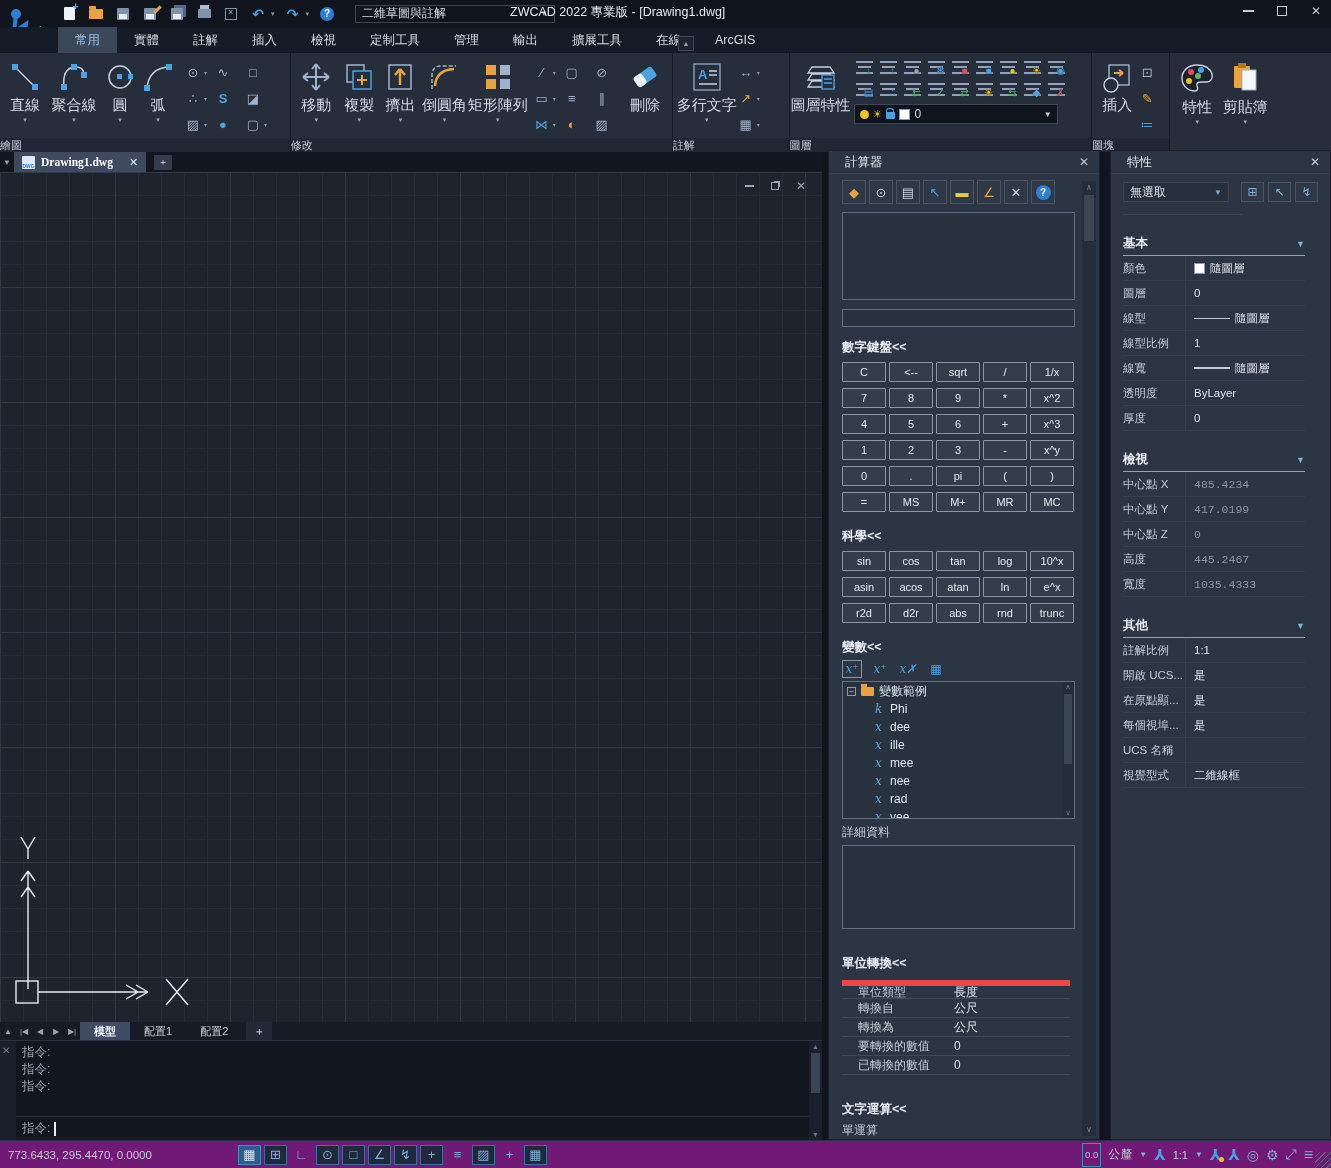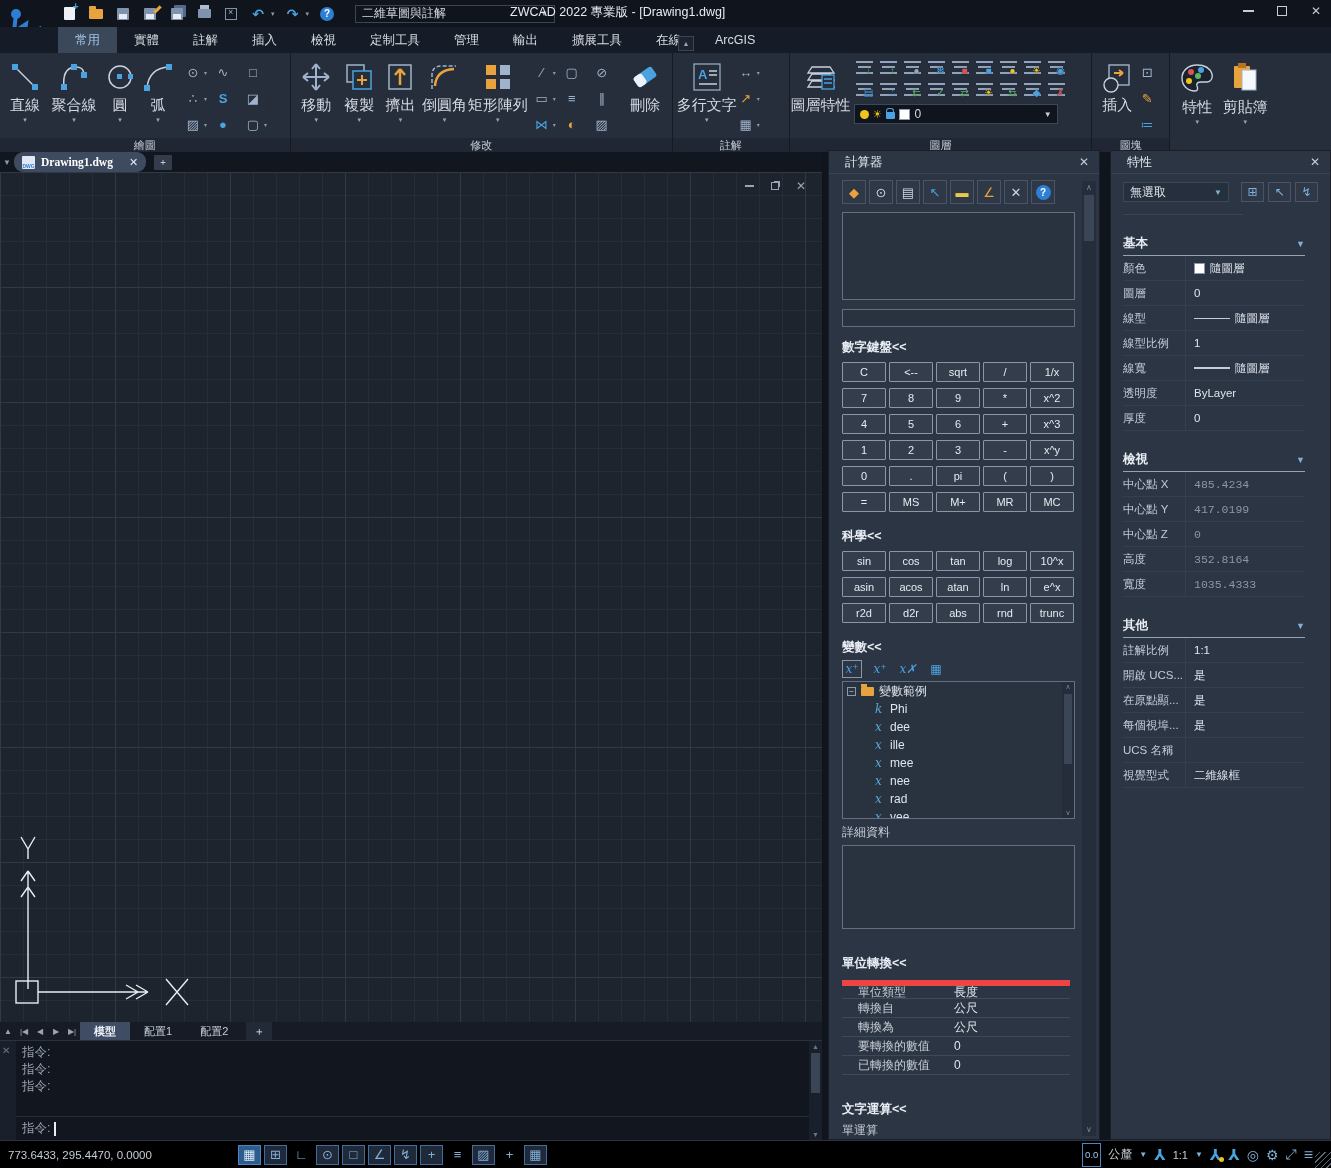--- a/index.html
+++ b/index.html
@@ -36,21 +36,21 @@
 
   
   #tabrow{position:absolute;left:0;top:27px;width:1331px;height:26px;background:#161c27;display:flex;align-items:stretch;padding-left:58px;}
   .rtab{padding:0 17px;display:flex;align-items:center;font-size:12.5px;color:#d8dce2;cursor:default;}
   .rtab.active{background:#3b4859;color:#9fc6e8;}
   #ribbon-collapse{width:16px;height:15px;margin:5px 0 0 6px;border:1px solid #3b4553;background:#1d2430;color:#9aa5b4;font-size:7px;display:flex;align-items:center;justify-content:center;}
 
   
   #ribbon{position:absolute;left:0;top:53px;width:1331px;height:99px;background:#262d3b;display:flex;}
   .panel{position:relative;height:99px;border-right:1px solid #151a23;padding:4px 4px 14px 4px;display:flex;align-items:flex-start;}
-  .plabel{position:absolute;left:0;bottom:0;width:100%;height:14px;background:#202634;color:#c6cdd8;font-size:11px;text-align:center;line-height:14px;}
+  .plabel{position:absolute;left:0;bottom:0;width:100%;height:14px;background:#202634;color:#c6cdd8;font-size:11px;line-height:14px;}
   .rbtn{height:81px;display:flex;flex-direction:column;align-items:center;justify-content:flex-start;padding-top:4px;}
   .rbtn svg{display:block;}
   .rlbl{font-size:15px;color:#d4dae3;margin-top:3px;white-space:nowrap;}
   .rcaret{font-size:7px;color:#9aa5b4;margin-top:1px;}
   .sgrid{display:grid;grid-template-rows:repeat(3,1fr);grid-auto-flow:column;height:78px;margin:2px 2px 0 6px;column-gap:4px;}
   .scell{display:flex;align-items:center;gap:2px;height:26px;}
   .sglyph{width:18px;text-align:center;font-size:13px;color:#9fb4cc;}
   .scar{font-size:6px;color:#8d99a8;width:6px;}
   .layer-grid{display:grid;grid-template-columns:repeat(9,24px);grid-template-rows:22px 22px;margin:1px 2px 0 6px;}
   .lyr{position:relative;width:22px;height:20px;display:flex;align-items:center;justify-content:center;}
@@ -61,21 +61,21 @@
   #layer-dd .bulb{width:9px;height:9px;border-radius:50%;background:#f0c419;}
   #layer-dd .sun{color:#f0c419;font-size:11px;line-height:10px;}
   #layer-dd .lockb{width:9px;height:7px;background:#4aa3e0;border-radius:1px;position:relative;margin-top:3px;}
   #layer-dd .lockb::before{content:"";position:absolute;left:0px;top:-4px;width:6px;height:4px;border:1.5px solid #4aa3e0;border-bottom:none;border-radius:3px 3px 0 0;}
   #layer-dd .swatch{width:11px;height:11px;background:#fff;border:1px solid #8d99a8;}
   #layer-dd .ddcaret{margin-left:auto;color:#c6cdd6;font-size:8px;}
 
   
   #doc-tabbar{position:absolute;left:0;top:152px;width:822px;height:20px;background:#12161f;display:flex;align-items:center;}
   #doc-tab-menu{width:14px;text-align:center;color:#8d99a8;font-size:8px;}
-  .dtab{height:20px;background:#3e4a60;display:flex;align-items:center;gap:6px;padding:0 8px;border-radius:9px;}
+  .dtab{height:20px;background:#3e4a60;display:flex;align-items:center;gap:6px;padding:0 8px;}
   .dwg-ico{width:13px;height:13px;background:#dfe8f4;border-radius:1px;position:relative;font-size:5px;color:#2d7fd3;font-weight:bold;display:flex;align-items:flex-end;justify-content:center;}
   .dtab .dlbl{color:#fff;font-weight:bold;font-size:11.5px;font-family:"Liberation Serif","DejaVu Serif",serif;}
   .dtab .dclose{color:#e6ebf2;font-size:11px;margin-left:10px;}
   .dtab-new{width:18px;height:15px;background:#333c4a;margin-left:8px;color:#dfe5ee;font-size:9px;display:flex;align-items:center;justify-content:center;border-radius:1px;}
   #canvas{position:absolute;left:0;top:172px;width:822px;height:850px;background-color:#1e242d;
     background-image:linear-gradient(#303a47 1px,transparent 1px),linear-gradient(90deg,#303a47 1px,transparent 1px),linear-gradient(#252d38 1px,transparent 1px),linear-gradient(90deg,#252d38 1px,transparent 1px);
     background-size:115px 115px,115px 115px,23px 23px,23px 23px;}
   #docwin-ctl{position:absolute;right:14px;top:8px;display:flex;gap:12px;align-items:center;}
   #docwin-ctl .b{width:14px;height:12px;display:flex;align-items:center;justify-content:center;color:#9aa5b4;}
   .dmin{width:9px;height:2px;background:#9aa5b4;}
@@ -94,21 +94,21 @@
   #cmd-gutter{position:absolute;left:0;top:0;width:16px;height:100%;background:#1a202b;}
   #cmd-close{position:absolute;left:2px;top:4px;color:#6b7686;font-size:10px;}
   #cmd-scroll{position:absolute;right:0;top:0;width:13px;height:100%;background:#1a202b;}
   #cmd-scroll .thumb{position:absolute;left:2px;top:12px;width:9px;height:40px;background:#3a4556;}
   #cmd-scroll .a{position:absolute;left:0;width:13px;text-align:center;color:#6b7686;font-size:7px;}
   #cmd-hist{position:absolute;left:22px;top:3px;line-height:17px;color:#97a2b2;font-size:12.5px;}
   #cmd-prompt{position:absolute;left:16px;right:13px;bottom:0;height:24px;border-top:1px solid #262e3c;display:flex;align-items:center;padding-left:6px;color:#97a2b2;font-size:12.5px;}
   .caret-bar{display:inline-block;width:1.5px;height:14px;background:#e8edf4;margin-left:4px;}
 
   
-  #status{position:absolute;left:0;top:1140px;width:1331px;height:28px;background:#000000;border-top:1px solid #2a3240;display:flex;align-items:center;}
+  #status{position:absolute;left:0;top:1140px;width:1331px;height:28px;background:#701a75;border-top:1px solid #2a3240;display:flex;align-items:center;}
   #coords{margin-left:8px;font-size:11.5px;color:#c6cdd6;width:230px;}
   #sb-left{display:flex;gap:3px;align-items:center;}
   .sbi{width:23px;height:20px;display:flex;align-items:center;justify-content:center;color:#7fb0d8;font-size:13px;}
   .sbi.boxed{border:1px solid #3d6f9e;background:#20293a;}
   .sbi.filled{background:#2d5d8f;color:#dce8f4;border:1px solid #4a86c0;}
   #sb-right{margin-left:auto;display:flex;align-items:center;gap:7px;margin-right:18px;}
   .chip{border:1px solid #4a86c0;color:#9fc6e8;font-size:9.5px;padding:0 2px;height:24px;display:flex;align-items:center;}
   .sb-txt{color:#c6cdd6;font-size:12px;}
   .sb-car{color:#7fb0d8;font-size:8px;}
   .tri{color:#4aa3e0;font-size:15px;font-weight:bold;line-height:15px;position:relative;}
@@ -1060,21 +1060,21 @@
             <span class="pv dim">417.0199</span>
           </div>
 
           <div class="prow">
             <span class="pl">中心點 Z</span>
             <span class="pv dim">0</span>
           </div>
 
           <div class="prow">
             <span class="pl">高度</span>
-            <span class="pv dim">352.8164</span>
+            <span class="pv dim">445.2467</span>
           </div>
 
           <div class="prow">
             <span class="pl">寬度</span>
             <span class="pv dim">1035.4333</span>
           </div>
 
       </div>
 
       <div class="psec">

